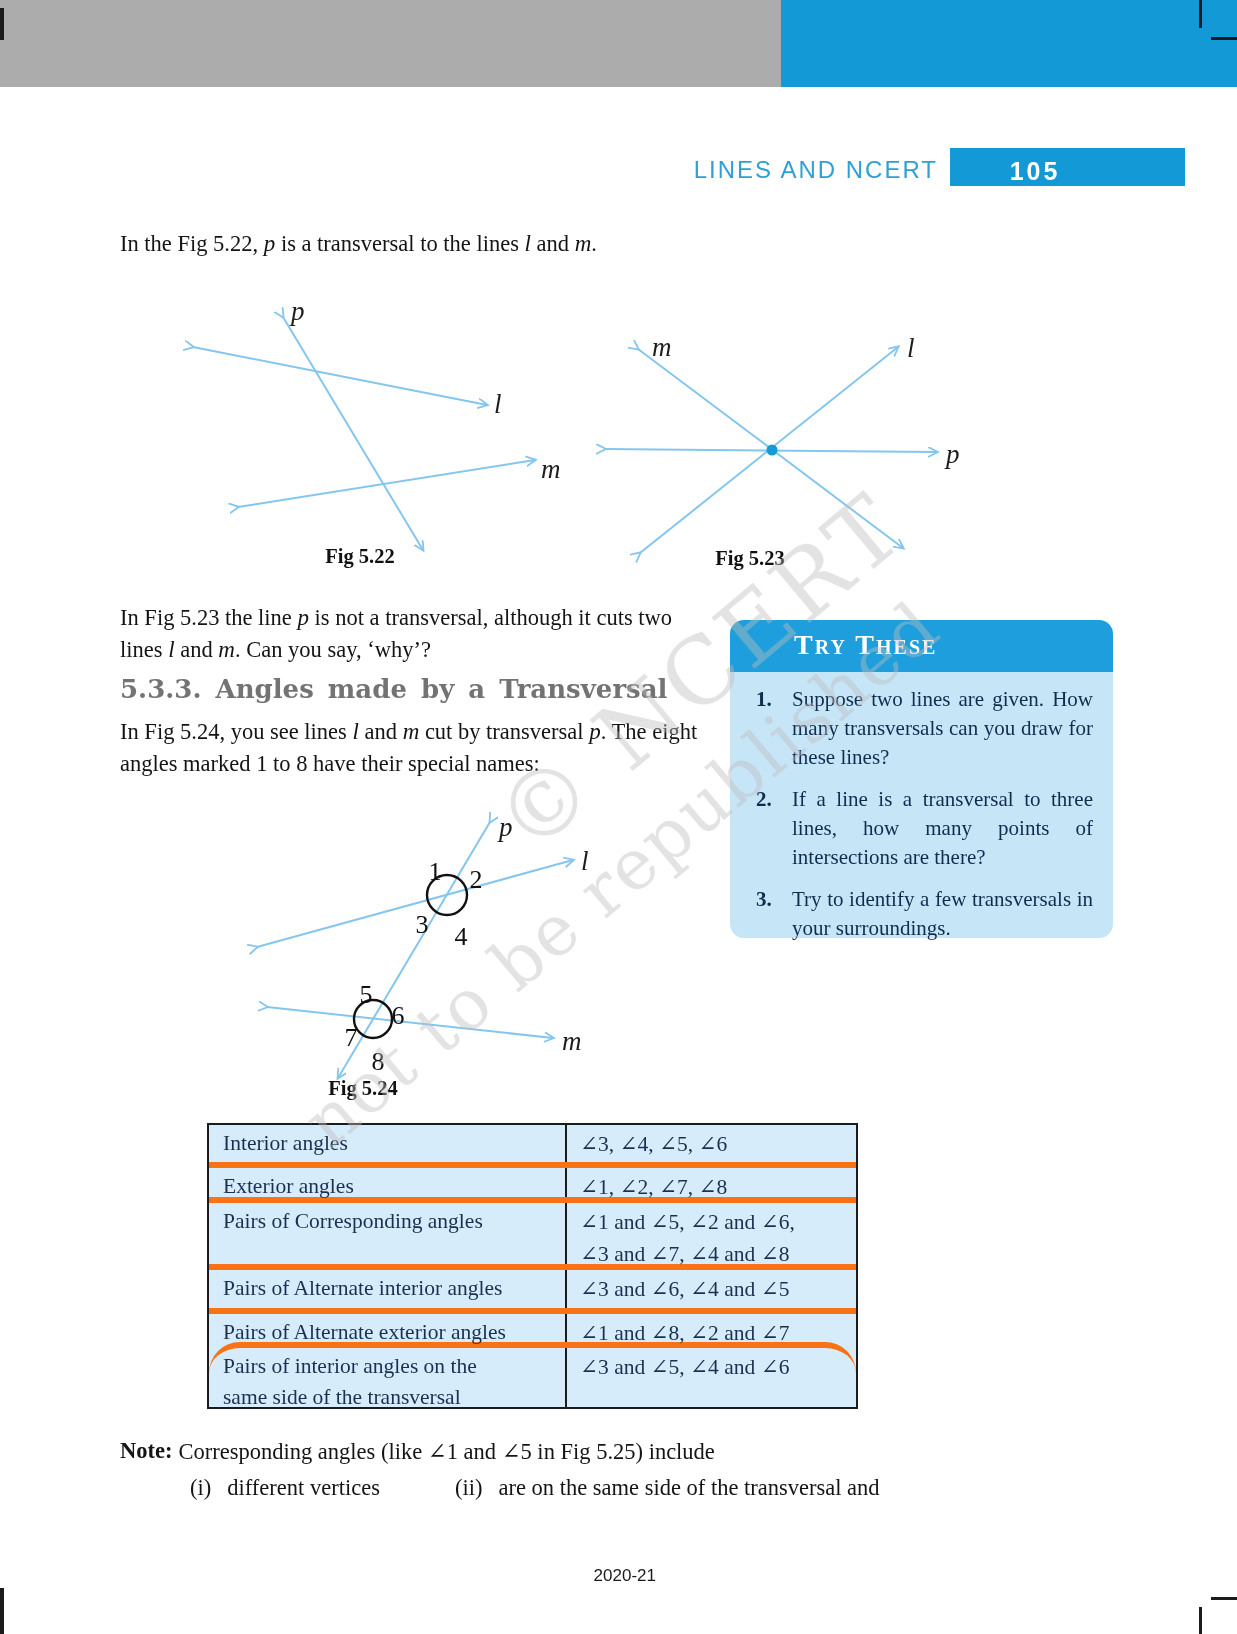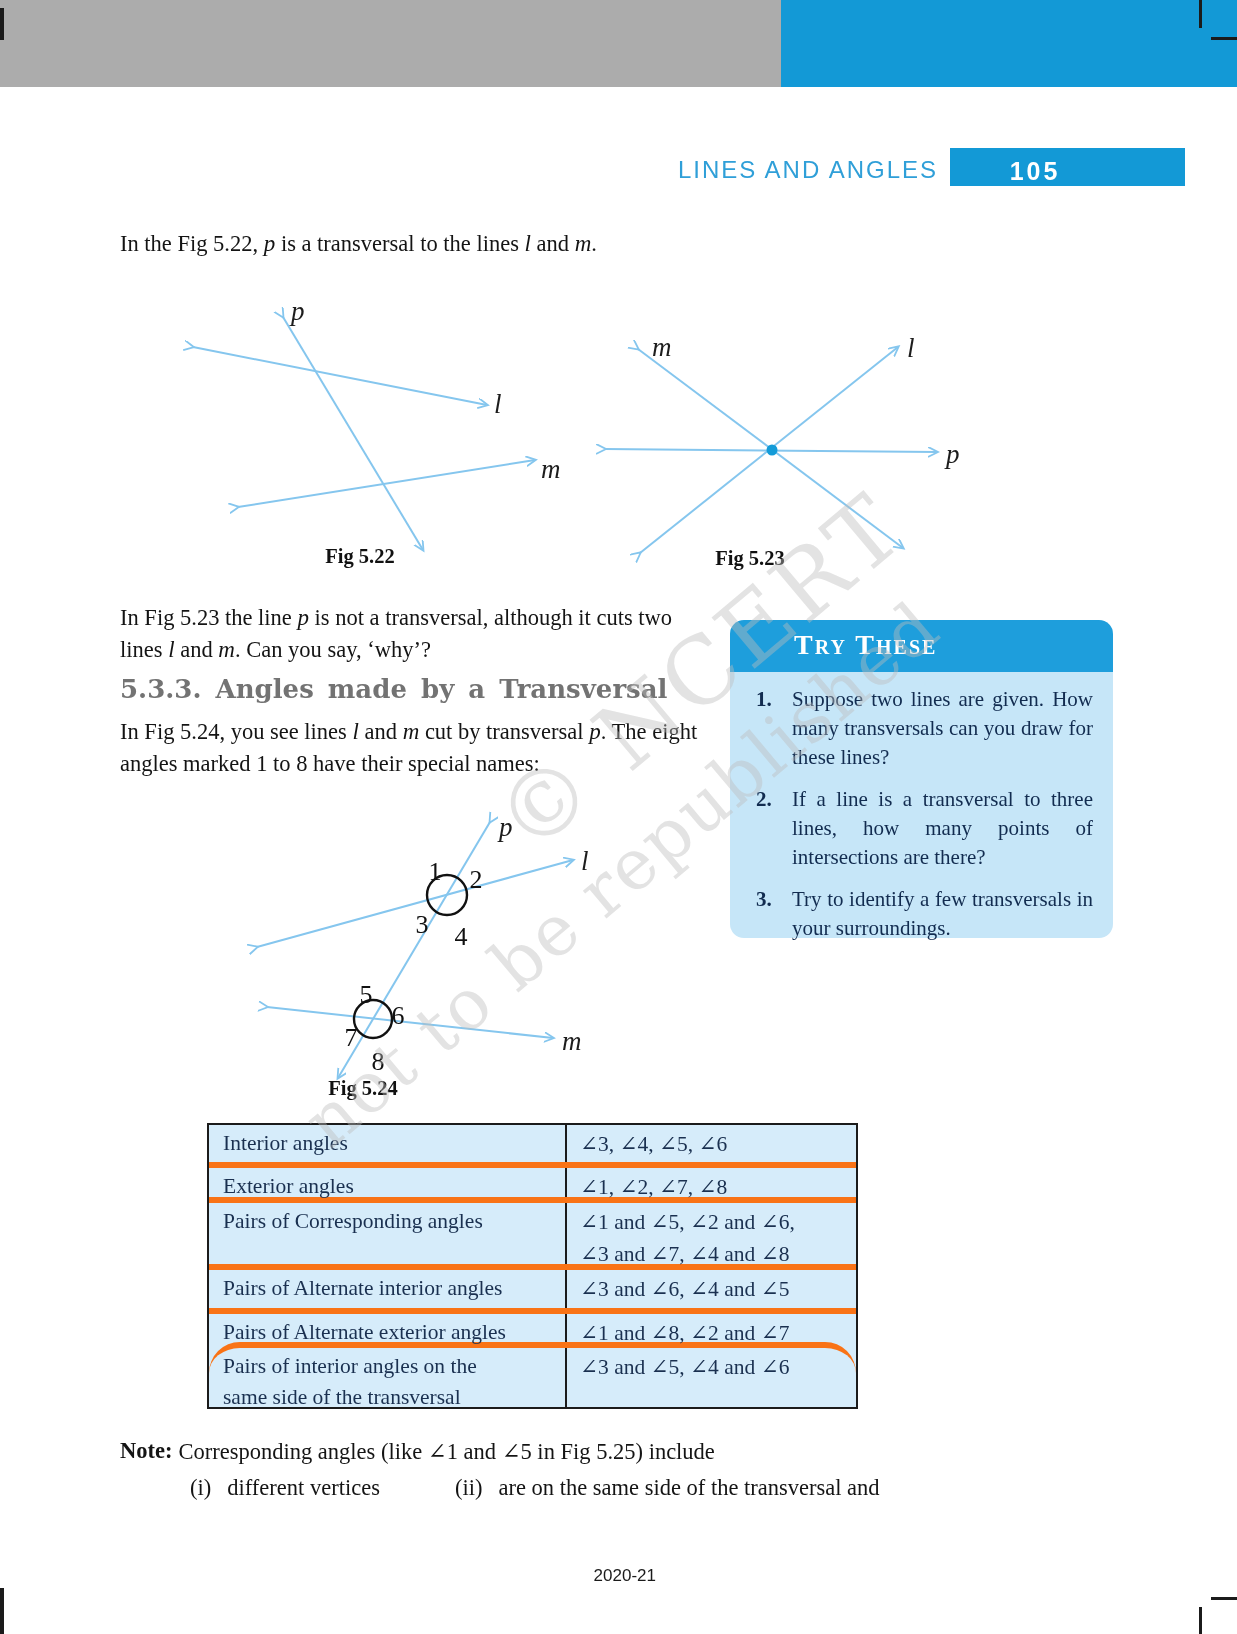--- a/index.html
+++ b/index.html
@@ -138,21 +138,21 @@
 
   <div class="abs band-gray"></div>
   <div class="abs band-blue"></div>
   <div class="abs mark mark-tl"></div>
   <div class="abs mark mark-tr-v"></div>
   <div class="abs mark mark-tr-h"></div>
   <div class="abs mark mark-br-h"></div>
   <div class="abs mark mark-br-v"></div>
   <div class="abs mark mark-bl"></div>
 
-  <div class="abs running-head">LINES AND ANGLES</div>
+  <div class="abs running-head">LINES AND NCERT</div>
   <div class="abs page-badge">
     <span>105</span>
   </div>
 
   <p class="abs para para-intro"><span>In the Fig 5.22, </span><i>p</i><span> is a transversal to the lines </span><i>l</i><span> and </span><i>m</i><span>.</span></p>
 
   <svg class="abs" style="left:160px;top:290px" width="430" height="272">
     <line x1="123" y1="27" x2="263" y2="260" stroke="#85c6ee" stroke-width="2" marker-start="url(#arr)" marker-end="url(#arr)"></line>
     <line x1="33" y1="57" x2="327" y2="115" stroke="#85c6ee" stroke-width="2" marker-start="url(#arr)" marker-end="url(#arr)"></line>
     <line x1="78" y1="217" x2="375" y2="170" stroke="#85c6ee" stroke-width="2" marker-start="url(#arr)" marker-end="url(#arr)"></line>

